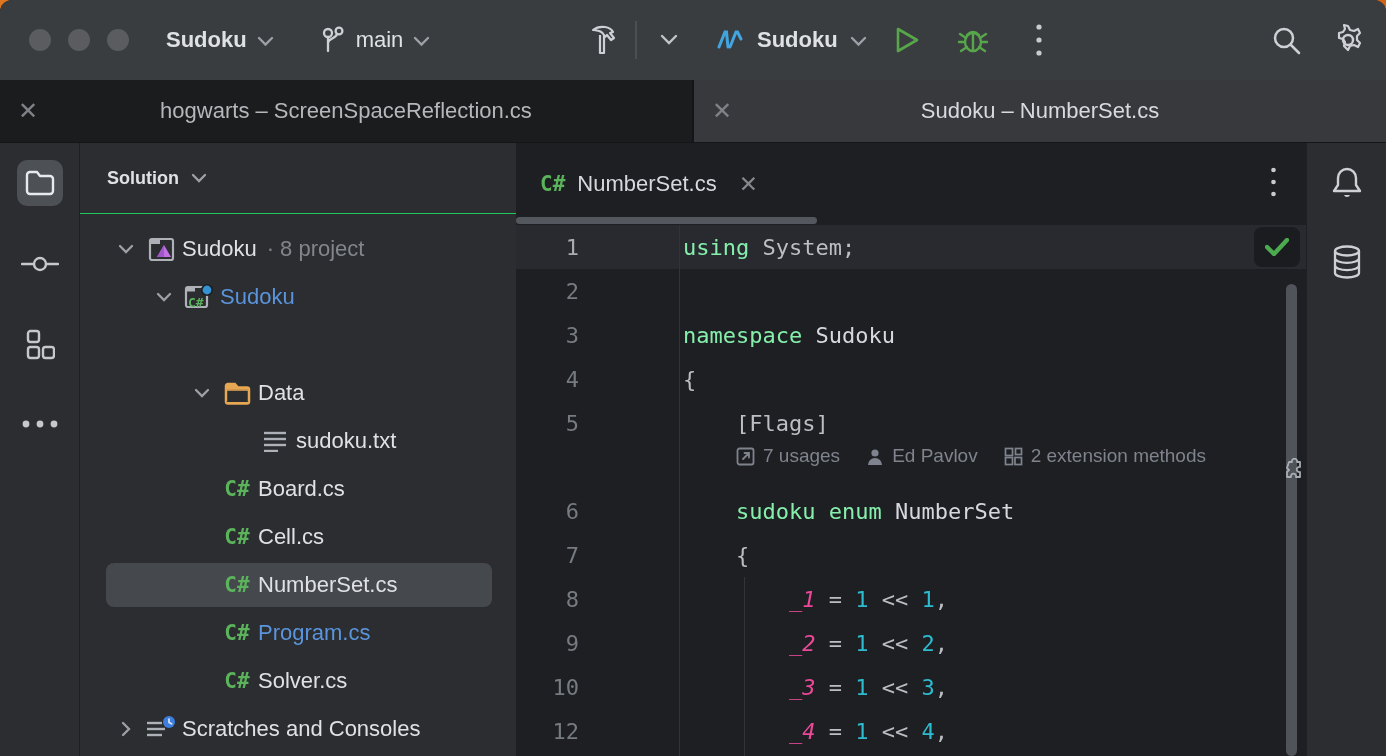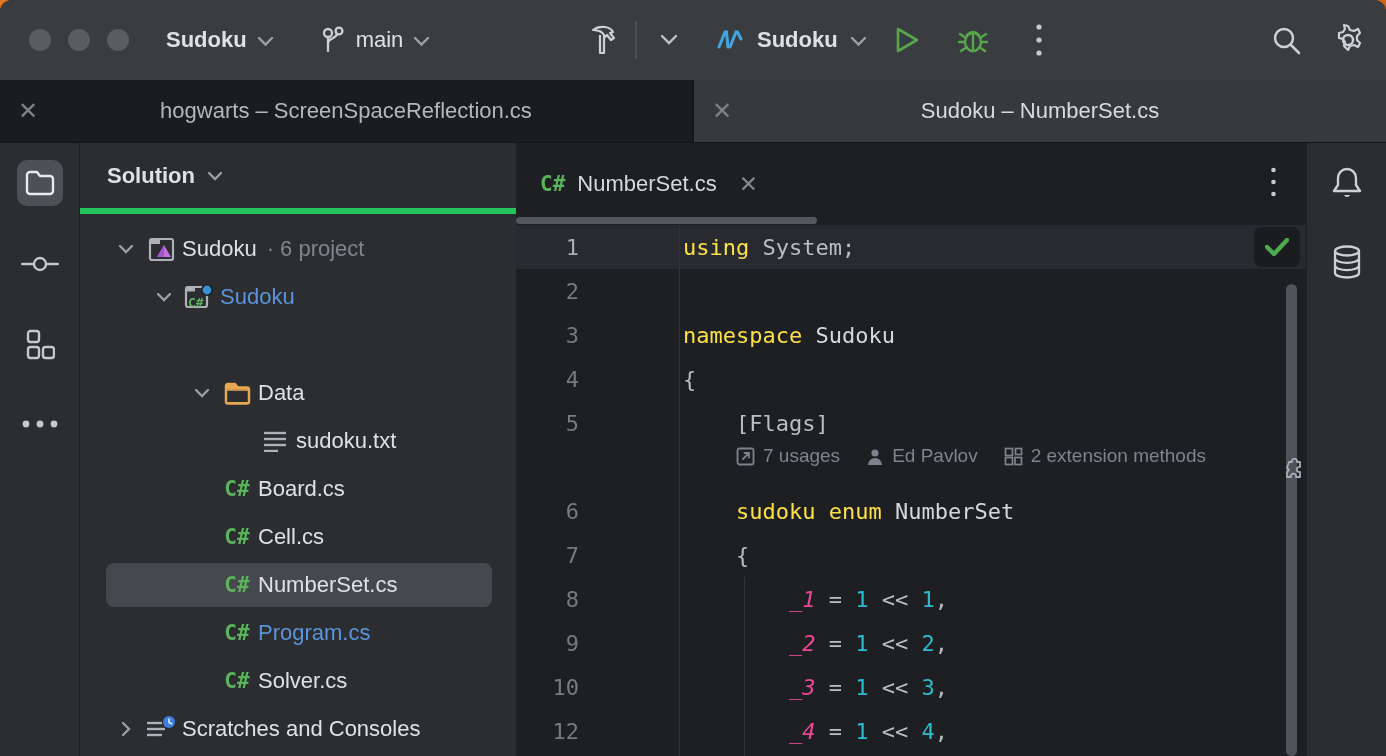--- a/index.html
+++ b/index.html
@@ -32,21 +32,21 @@
   .wintab.active{background:#38393d;color:#d7dade;border-left:2px solid #141517;}
   
   .main{height:614px;display:flex;border-top:1px solid #141517;}
   .leftstrip{width:80px;background:#2b2d30;border-right:1px solid #1f2023;display:flex;flex-direction:column;align-items:center;}
   .ls-btn{width:46px;height:46px;border-radius:10px;display:flex;align-items:center;justify-content:center;color:#c6c8cc;}
   .ls-btn.sel{background:#4d5055;color:#e8eaed;}
   .rightstrip{width:80px;background:#2b2d30;border-left:1px solid #1f2023;display:flex;flex-direction:column;align-items:center;}
   
   .panel{width:436px;background:#2b2d30;display:flex;flex-direction:column;}
   .panel-header{height:71px;display:flex;align-items:center;gap:12px;padding-left:27px;
-    font-size:22px;font-weight:700;border-bottom:6px solid #22c55e;}
+    font-size:18px;font-weight:700;border-bottom:1px solid #22c55e;}
   .tree{padding-top:11px;font-size:22px;position:relative;}
   .trow{height:48px;display:flex;align-items:center;position:relative;}
   .trow .rowbg{position:absolute;left:26px;right:24px;top:2px;bottom:2px;border-radius:8px;}
   .trow.selected .rowbg{background:#45484d;}
   .trow .cell{display:flex;align-items:center;position:relative;}
   .chevslot{width:32px;display:flex;justify-content:center;color:#9da0a6;flex:0 0 32px;}
   .iconslot{width:38px;display:flex;justify-content:center;align-items:center;flex:0 0 38px;}
   .tlabel{margin-left:2px;color:#dfe1e5;white-space:nowrap;}
   .tlabel.blue{color:#5a94dc;}
   .tsuffix{margin-left:10px;color:#82868c;}
@@ -59,21 +59,21 @@
   .edtab-underline{position:absolute;left:0;bottom:1px;width:301px;height:7px;border-radius:4px;background:#54575d;}
   .edtabs .kebab{position:absolute;right:30px;top:24px;}
   .code{flex:1;position:relative;font-family:"DejaVu Sans Mono",monospace;font-size:22px;}
   .gutterline{position:absolute;left:163px;top:0;bottom:0;width:1px;background:#313337;}
   .indentguide{position:absolute;left:228px;top:352px;bottom:0;width:1px;background:#323439;}
   .cl{height:44px;display:flex;align-items:center;position:relative;}
   .cl.current{background:#282a30;}
   .gut{width:163px;flex:0 0 163px;padding-right:100px;text-align:right;color:#767b81;}
   .cl.current .gut{color:#a9adb3;}
   .src{padding-left:4px;white-space:pre;}
-  .kw{color:#fde047;margin-top:24px;}
+  .kw{color:#86efac;margin-top:24px;}
   .pl{color:#bcbec4;}
   .cls{color:#d5d8dd;}
   .enm{color:#ec4899;font-style:italic;}
   .num{color:#2dbbcf;}
   .inlay{display:flex;align-items:flex-start;gap:26px;padding-left:220px;font-family:"Liberation Sans",sans-serif;font-size:19px;color:#7e838d;height:44px;}
   .inlay .chunk{display:flex;align-items:center;gap:8px;}
   .checkwidget{position:absolute;top:2px;right:6px;width:46px;height:40px;border-radius:8px;background:#1b1c1f;display:flex;align-items:center;justify-content:center;}
   .vscroll{position:absolute;right:9px;top:59px;bottom:0;width:11px;border-radius:6px;background:#505359;}
   .puzzle{position:absolute;right:1px;top:233px;color:#a9adb5;background:transparent;}
   .rs-btn{width:46px;height:46px;display:flex;align-items:center;justify-content:center;color:#ced0d6;}
@@ -222,21 +222,21 @@
               </span>
               <span class="iconslot">
                 <svg width="27" height="27" viewBox="0 0 27 27">
                   <rect x="2" y="3" width="23" height="21" rx="2" fill="none" stroke="#aeb1b7" stroke-width="2.2"></rect>
                   <rect x="2" y="3" width="10" height="5" fill="#aeb1b7"></rect>
                   <path d="M16 9 L23 21 L9 21 Z" fill="#c070e0"></path>
                   <path d="M16 9 L16 21 L9 21 Z" fill="#a055c8"></path>
                 </svg>
               </span>
               <span class="tlabel ">Sudoku</span>
-              <span class="tsuffix">· 6 project</span>
+              <span class="tsuffix">· 8 project</span>
             </div>
           </div>
           <div class="trow">
             <div class="rowbg"></div>
             <div class="cell" style="margin-left:68px">
               <span class="chevslot">
                 <svg width="16" height="10" viewBox="0 0 16 10">
                   <polyline points="2,2 8,8 14,2" fill="none" stroke="#9da0a6" stroke-width="2.3" stroke-linecap="round"></polyline>
                 </svg>
               </span>

